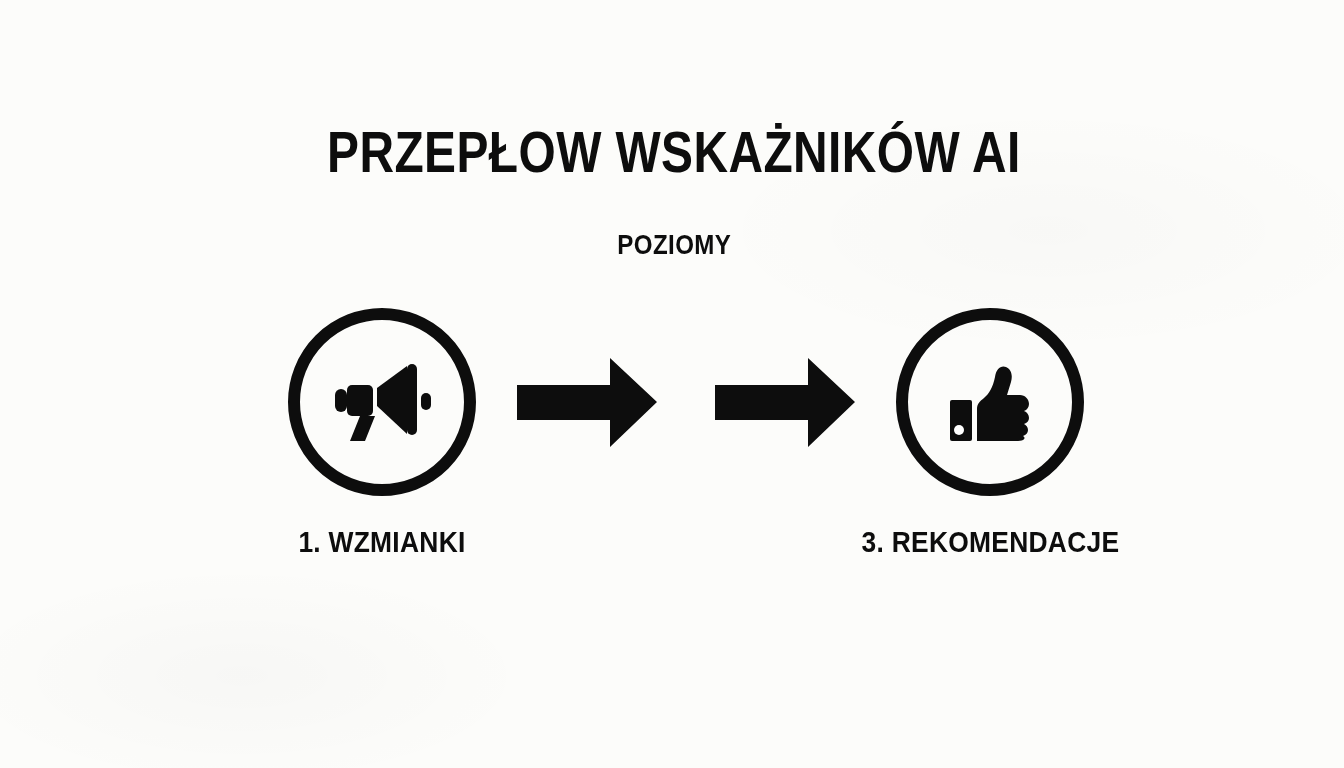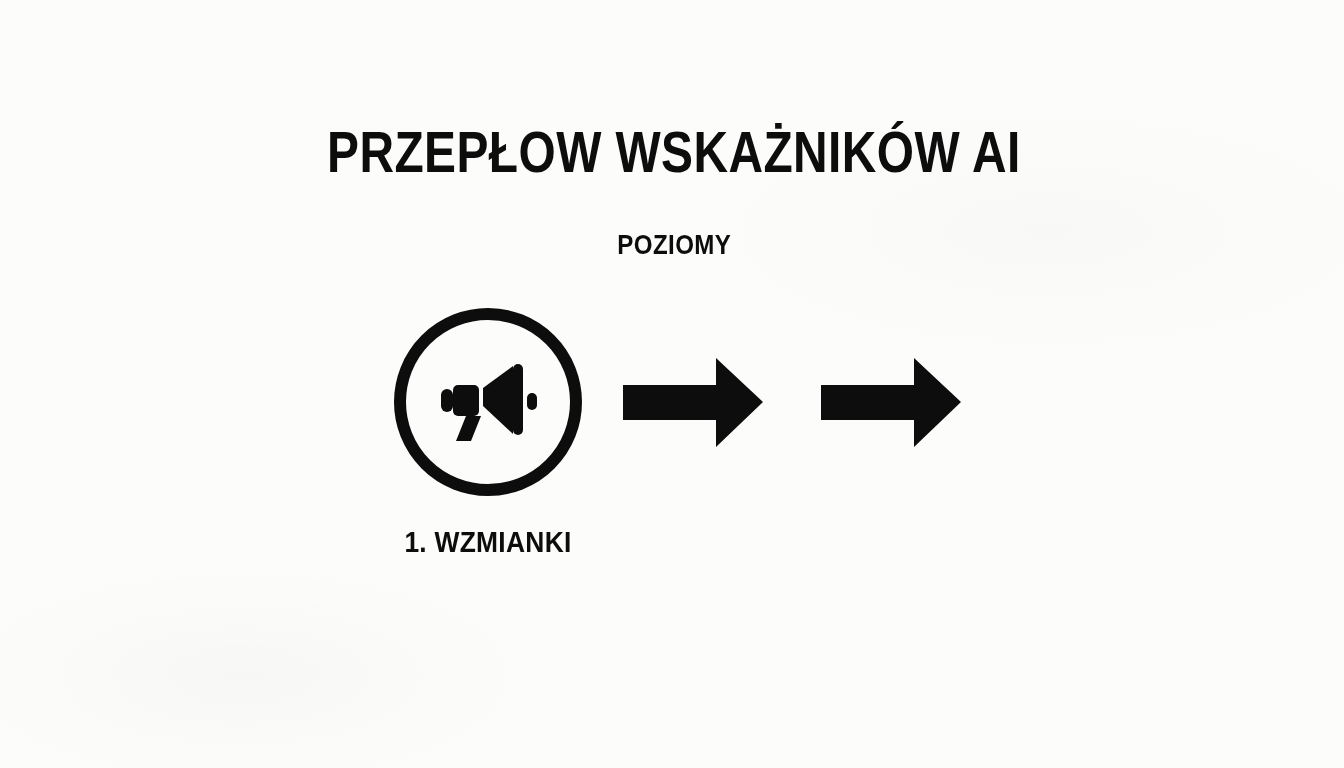--- a/index.html
+++ b/index.html
@@ -104,15 +104,38 @@
       </svg>
     </div>
 
 
     <div class="connector">
       <svg class="arrow-svg" width="140" height="89" viewBox="0 0 140 89" fill="currentColor" aria-hidden="true">
         <polygon points="0,27 93,27 93,0 140,44 93,89 93,62 0,62"></polygon>
       </svg>
     </div>
 
+    <div class="step">
+      <div class="step-circle">
+        <svg class="step-icon" width="80" height="78" viewBox="0 0 80 78" fill="currentColor" aria-hidden="true">
+          <rect x="0" y="37" width="22" height="41" rx="2"></rect>
+          <circle cx="9" cy="67" r="5" fill="#ffffff"></circle>
+          <path d="M27,78 L27,46
+                   C27,41 30,38 34,35
+                   C39,31 43,24 45,14
+                   C46,6 51,2 56,4
+                   C61,6 63,12 61,19
+                   L57,32 L70,32
+                   C75,32 79,36 79,41
+                   C79,44 77,47 74,48
+                   C77,49 79,52 79,55
+                   C79,58 77,60 74,61
+                   C76,62 78,64 78,67
+                   C78,70 76,72 73,73
+                   C75,74 75,76 73,77
+                   C71,78 66,78 62,78 Z"></path>
+        </svg>
+      </div>
+      <span class="step-label">3. REKOMENDACJE</span>
+    </div>
 
   </div>
 </div>
 
 </body></html>

